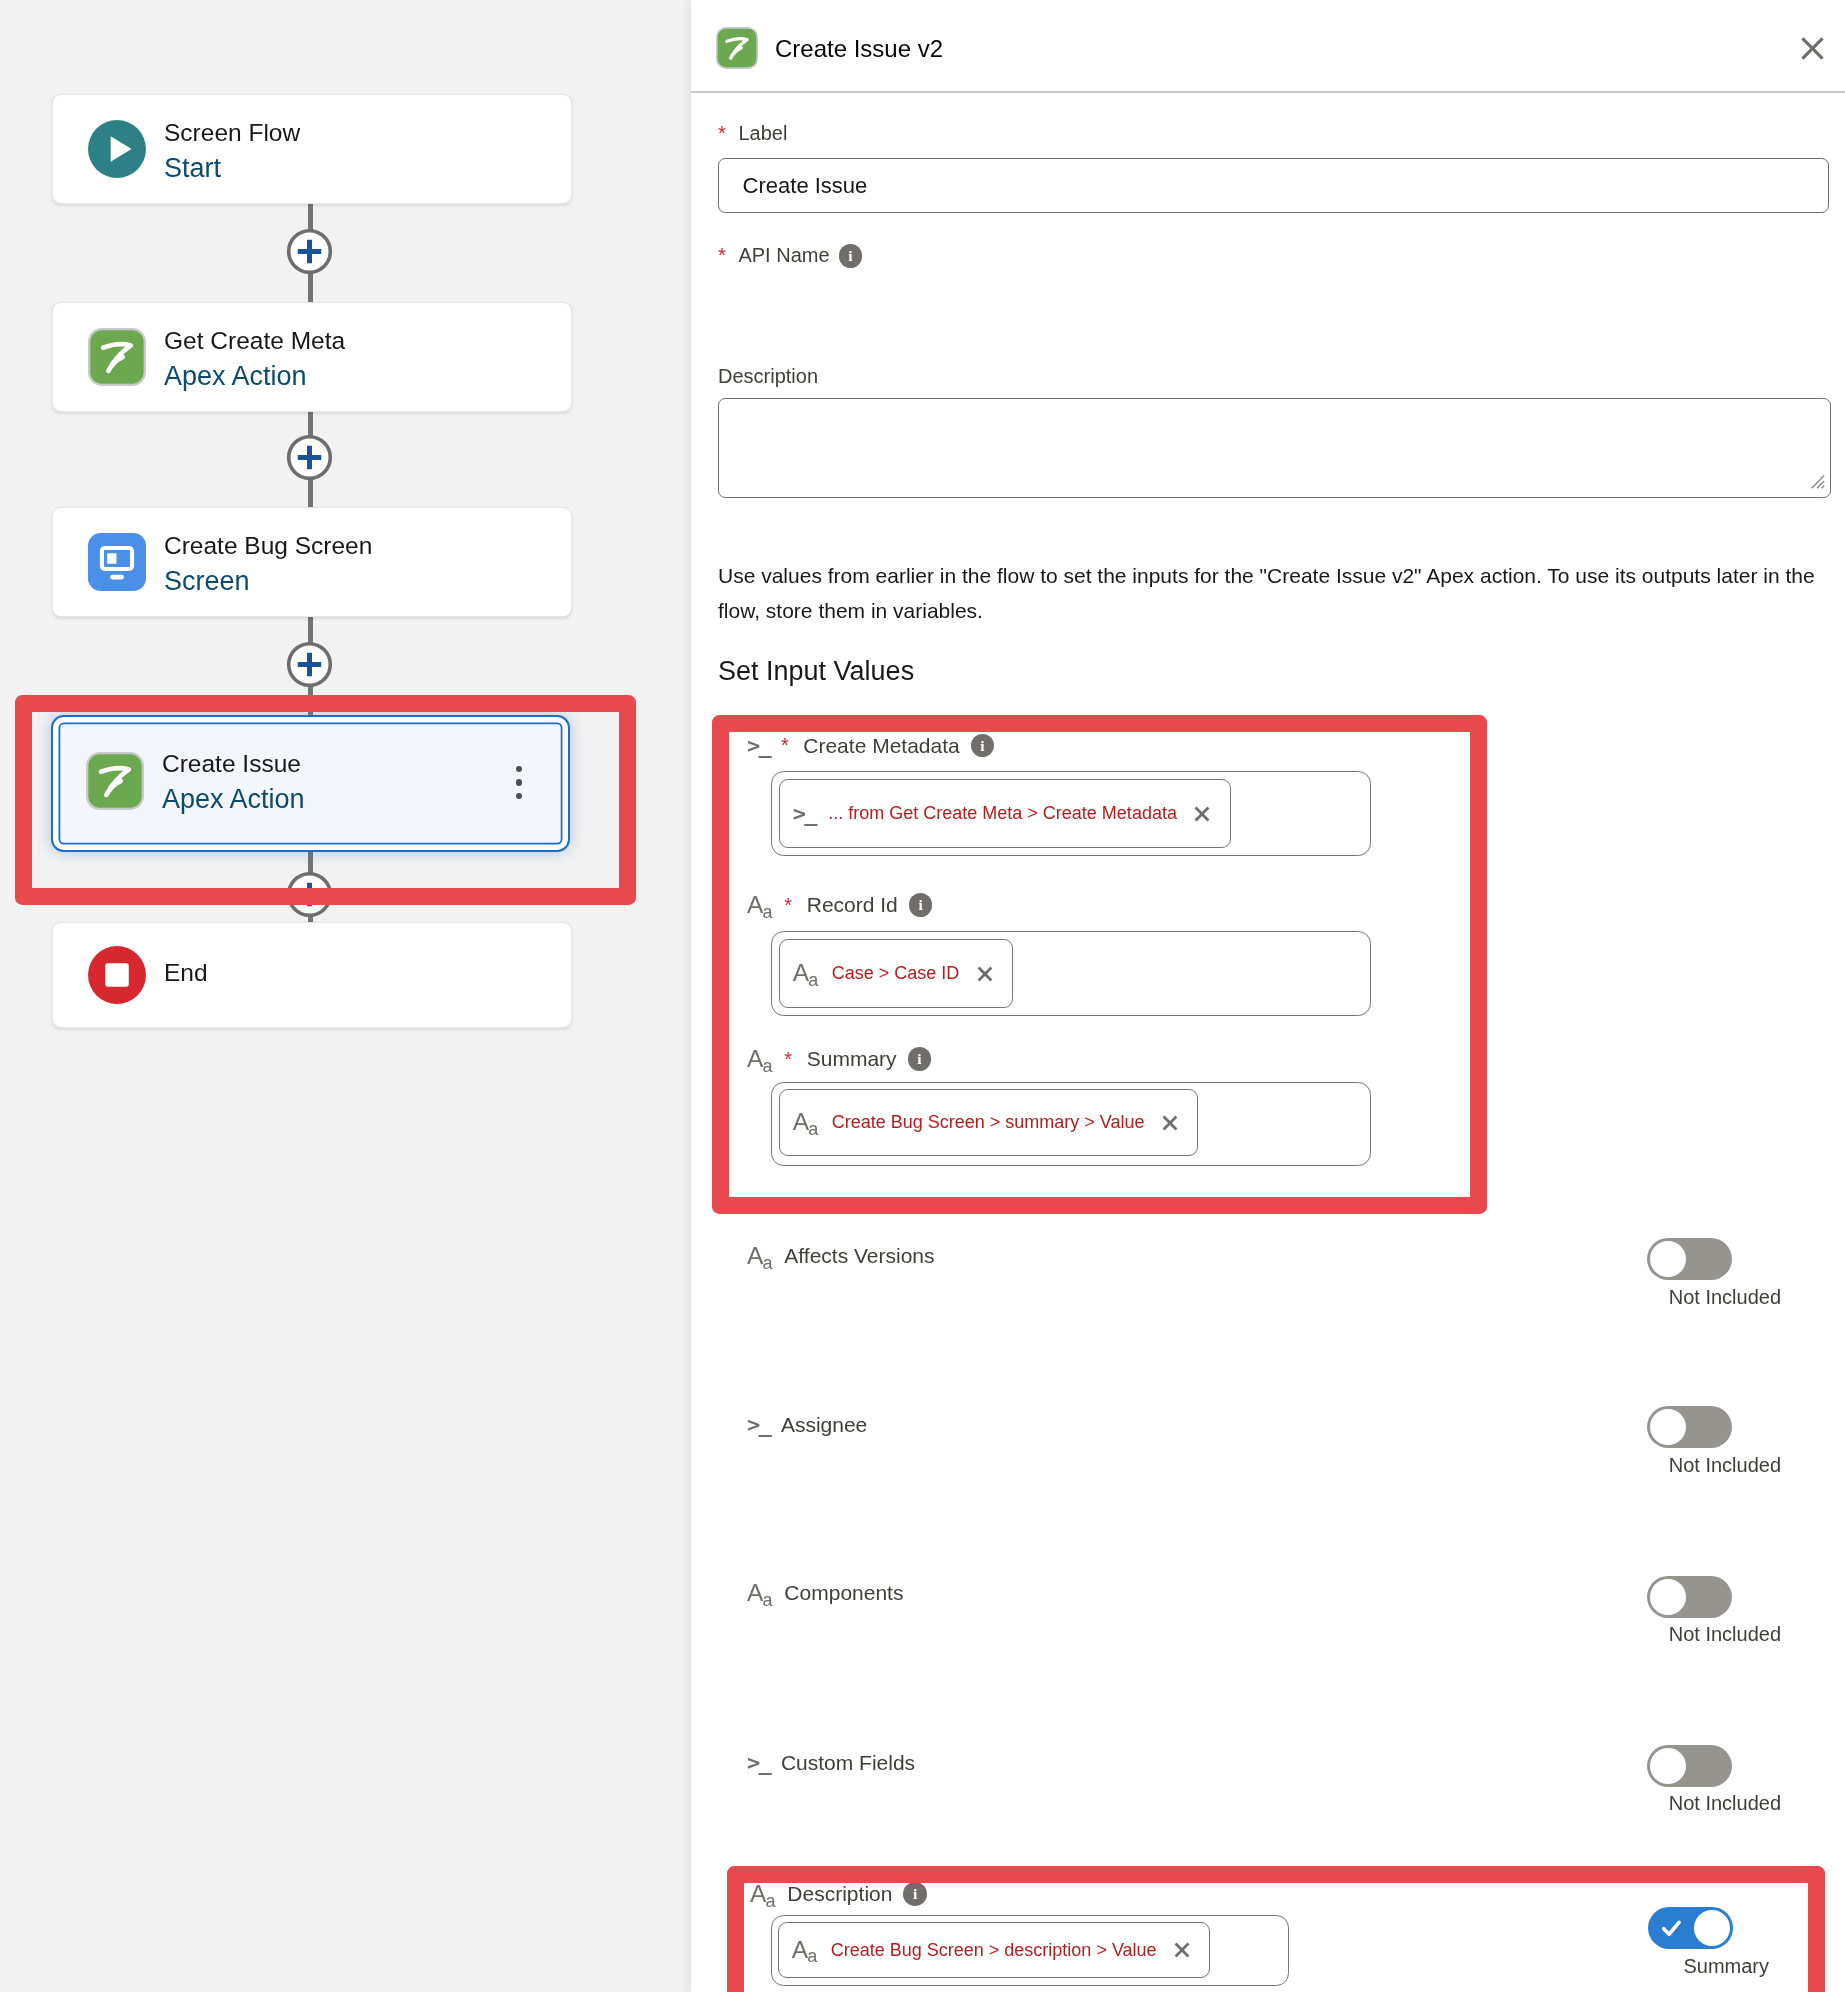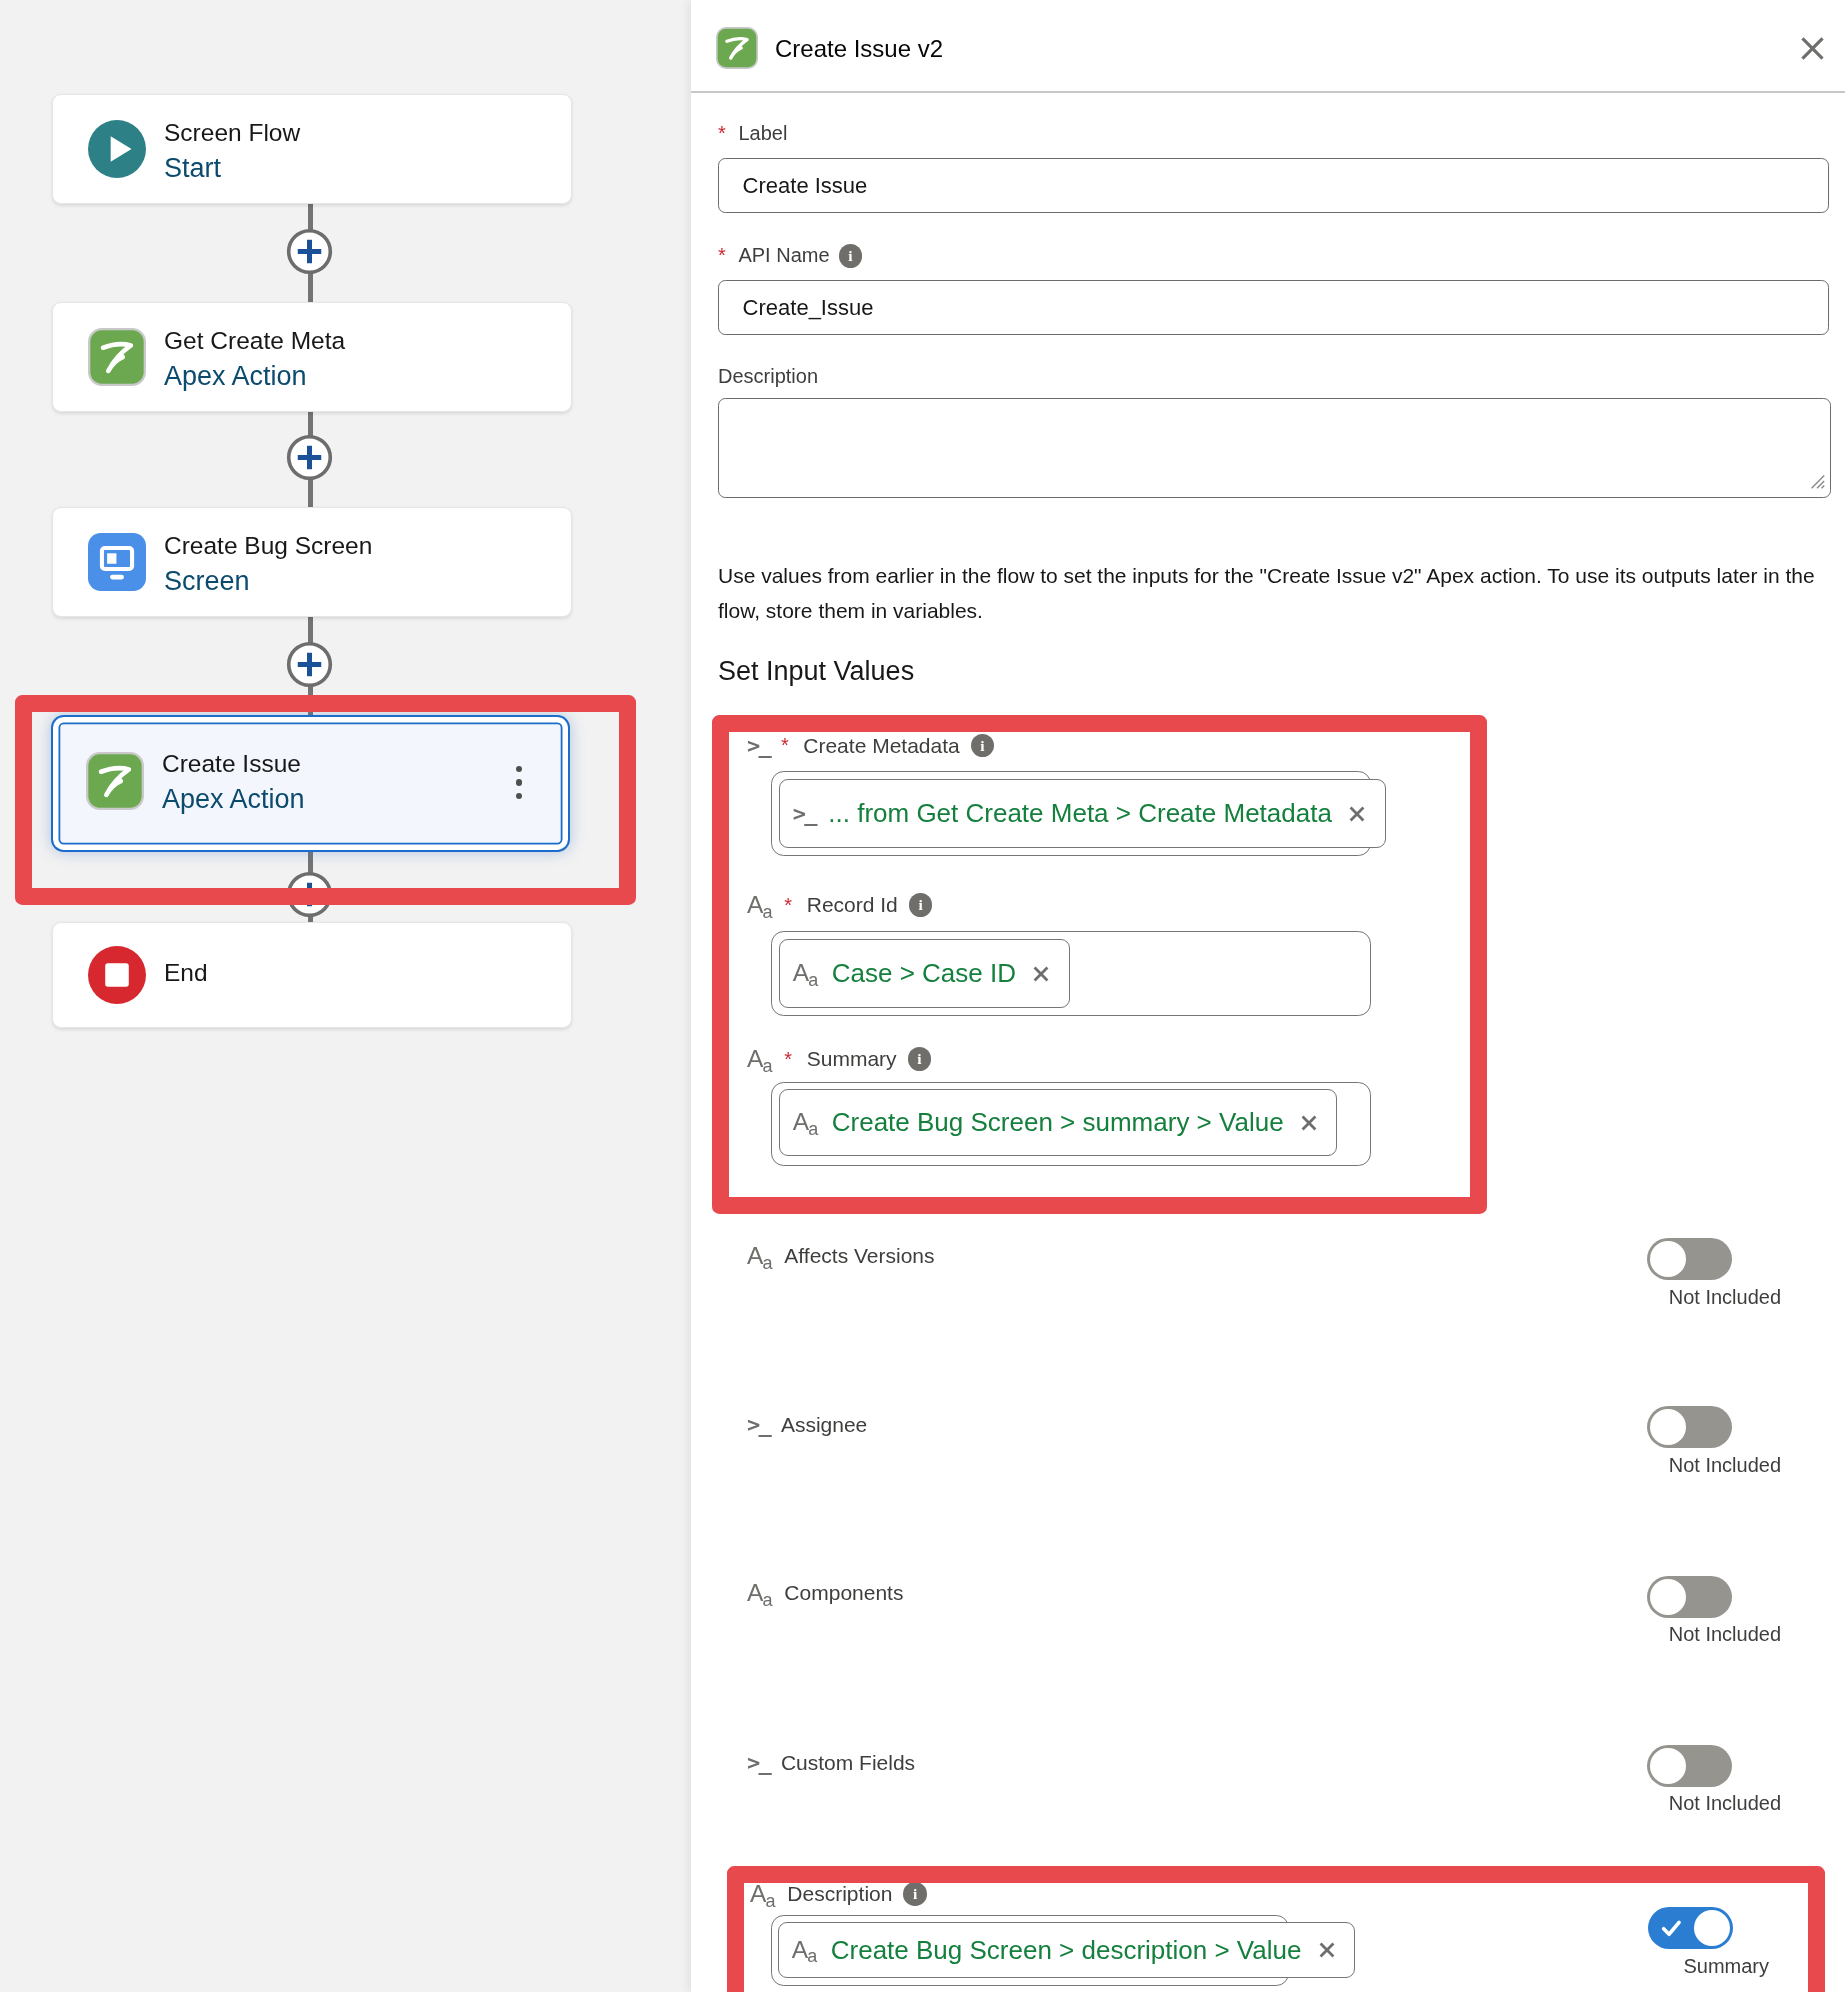--- a/index.html
+++ b/index.html
@@ -45,21 +45,21 @@
   .help{position:absolute;left:27px;width:1116px;font-size:21px;line-height:35px;color:#181818;}
   .sect{position:absolute;left:27px;font-size:27px;font-weight:500;color:#181818;}
   .row-label{position:absolute;display:flex;align-items:center;gap:11px;font-size:21px;color:#3e3e3c;white-space:nowrap;}
   .t-ico{color:#706e6b;line-height:1;white-space:nowrap;}
   .t-ico .A{font-size:24.5px;}
   .t-ico .a{font-size:18px;position:relative;top:4.5px;left:-0.9px;}
   .apex-ico{color:#6e6e6e;font-family:"DejaVu Sans Mono",monospace;font-weight:700;font-size:22px;letter-spacing:-1.8px;}
   .outer{position:absolute;border:1.8px solid #767676;border-radius:12.7px;background:#fff;box-sizing:border-box;}
   .pill{position:absolute;display:inline-flex;align-items:center;gap:12.7px;border:1.8px solid #767676;border-radius:9px;
         padding:0 14.5px 0 12.7px;background:#fff;cursor:pointer;box-sizing:border-box;}
-  .pill-txt{font-size:26px;color:#15803d;white-space:nowrap;}
+  .pill-txt{font-size:18px;color:#b91c1c;white-space:nowrap;}
   .pill-x{background:none;border:none;padding:1.8px;cursor:pointer;display:flex;}
   .toggle{position:absolute;width:85px;height:42px;border-radius:21px;border:none;cursor:pointer;padding:0;}
   .toggle.off{background:#96948f;}
   .toggle.on{background:#2b7dd2;}
   .knob{position:absolute;top:2.7px;width:36px;height:36px;border-radius:50%;background:#fff;}
   .toggle.off .knob{left:2.7px;}
   .toggle.on .knob{right:2.7px;}
   .tog-check{position:absolute;left:11.8px;top:10px;}
   .tog-state{position:absolute;width:155px;text-align:right;font-size:20px;color:#3e3e3c;white-space:nowrap;}
 </style>
@@ -185,21 +185,20 @@
       <span class="req">*</span>
       <span>Label</span>
     </div>
     <input class="tinput" style="top: 158px;" value="Create Issue">
 
     <div class="p-abs f-label" style="left:27px;top:244px">
       <span class="req">*</span>
       <span>API Name</span>
       <span class="info">i</span>
     </div>
-    <input class="tinput" style="top: 280px;" value="Create_Issue">
 
     <div class="p-abs f-label" style="left:27px;top:365px">
       <span>Description</span>
     </div>
     <div class="tarea" style="top:398px">
       <span class="grip">
         <svg width="18" height="18" viewBox="0 0 20 20">
           <line x1="4" y1="18" x2="18" y2="4" stroke="#8a8a8a" stroke-width="1.6"></line>
           <line x1="10" y1="18" x2="18" y2="10" stroke="#8a8a8a" stroke-width="1.6"></line>
           <line x1="15" y1="18" x2="18" y2="15" stroke="#8a8a8a" stroke-width="1.6"></line>

